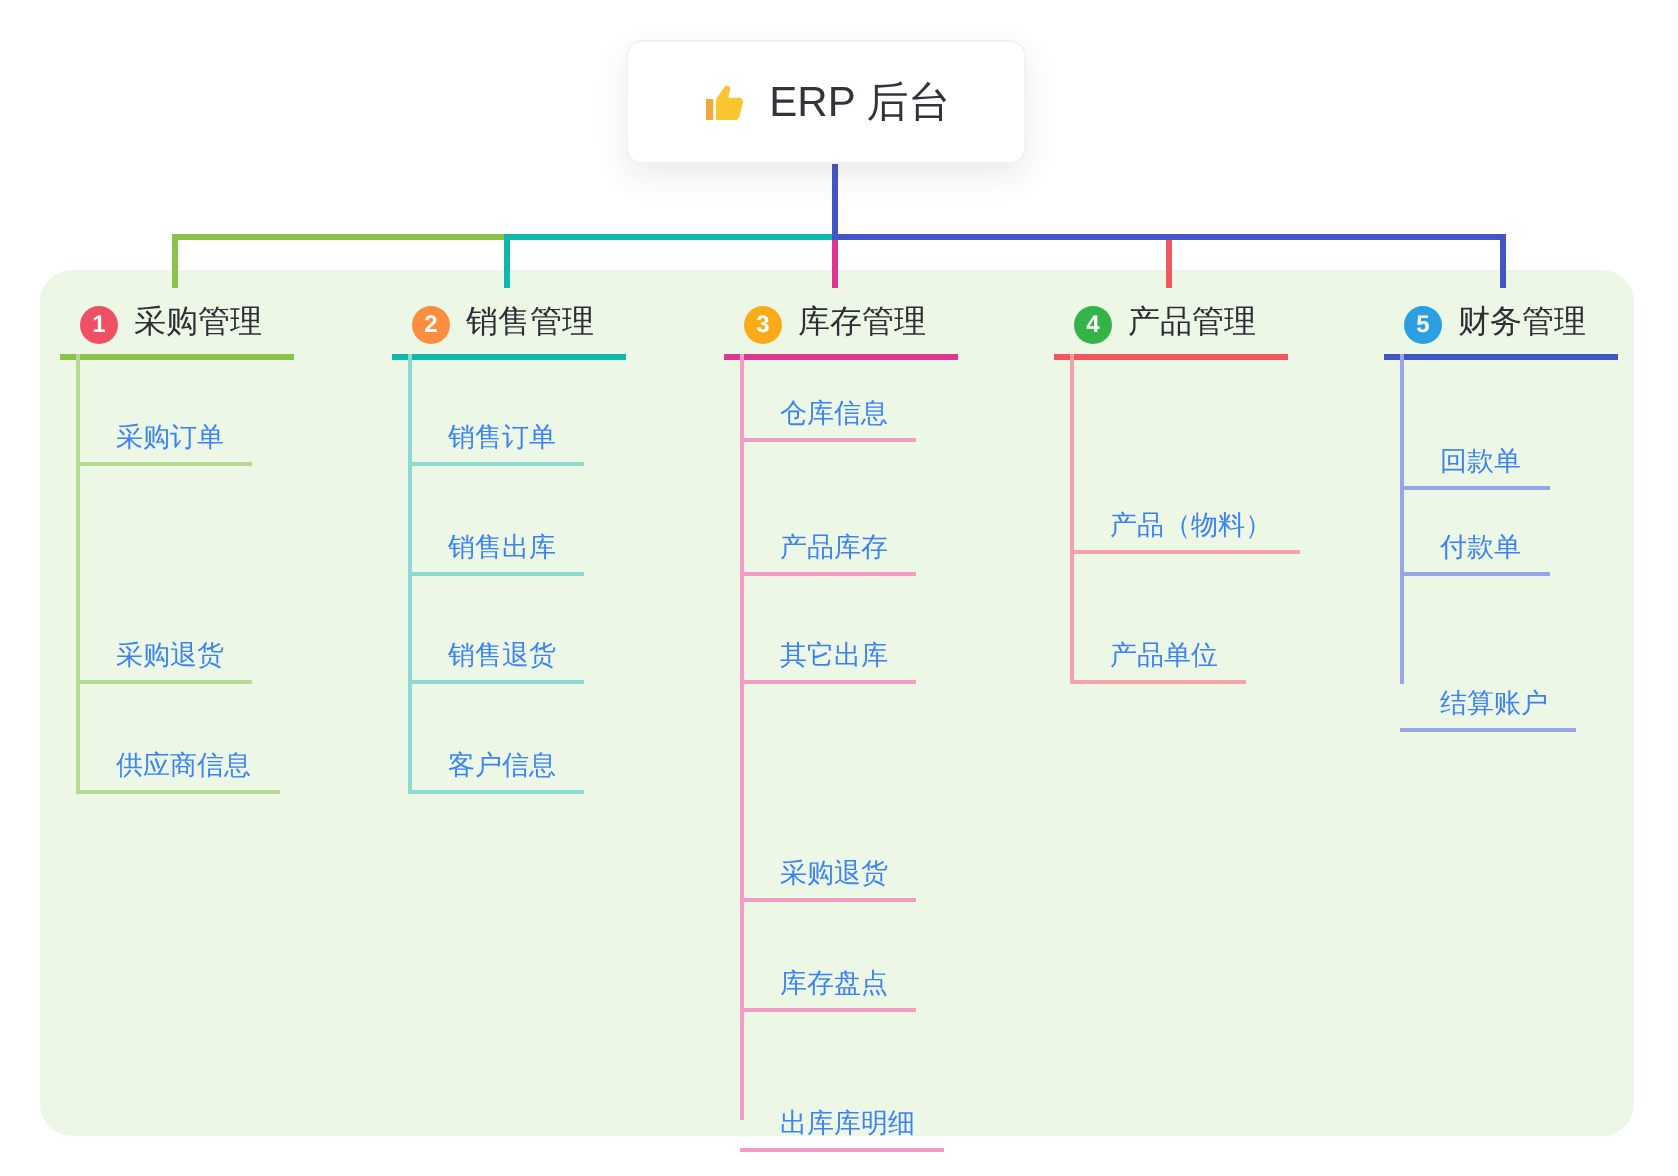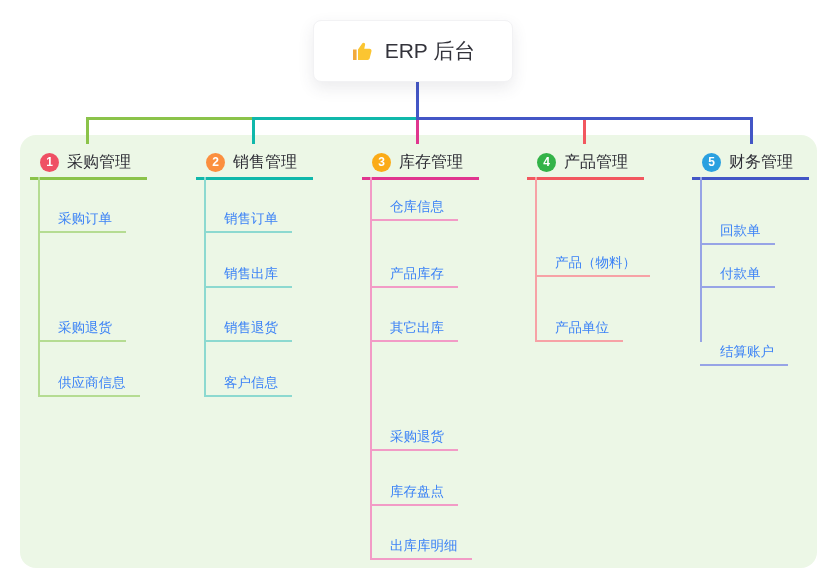--- a/index.html
+++ b/index.html
@@ -141,21 +141,21 @@
       <span class="badge" style="background: rgb(251, 143, 63);">2</span>
       <span class="branch-label">销售管理</span>
     </div>
   <div class="child-node" style="top: 57px;">销售订单</div><div class="child-node" style="top: 111.5px;">销售出库</div><div class="child-node" style="top: 166px;">销售退货</div><div class="child-node" style="top: 220.5px;">客户信息</div></div>
       <div class="branch" style="left: 362px; --main: #e0368f; --light: #f29bc6;">
     <div class="trunk" style="height: 383px;"></div>
     <div class="branch-header">
       <span class="badge" style="background: rgb(251, 171, 23);">3</span>
       <span class="branch-label">库存管理</span>
     </div>
-  <div class="child-node" style="top: 45px; font-family: Liberation Serif, serif;">仓库信息</div><div class="child-node" style="top: 111.5px;">产品库存</div><div class="child-node" style="top: 166px;">其它出库</div><div class="child-node" style="top: 275px;">采购退货</div><div class="child-node" style="top: 329.5px;">库存盘点</div><div class="child-node" style="top: 384px; text-align: right;">出库库明细</div></div>
+  <div class="child-node" style="top: 45px; font-family: Liberation Serif, serif;">仓库信息</div><div class="child-node" style="top: 111.5px;">产品库存</div><div class="child-node" style="top: 166px;">其它出库</div><div class="child-node" style="top: 275px;">采购退货</div><div class="child-node" style="top: 329.5px;">库存盘点</div><div class="child-node" style="top: 400px; text-align: right;">出库库明细</div></div>
       <div class="branch" style="left: 527px; --main: #f2575f; --light: #f7a2a6;">
     <div class="trunk" style="height: 165px;"></div>
     <div class="branch-header">
       <span class="badge" style="background: rgb(51, 179, 72);">4</span>
       <span class="branch-label">产品管理</span>
     </div>
   <div class="child-node" style="top: 57px; margin-top: 44px;">产品（物料）</div><div class="child-node" style="top: 166px;">产品单位</div></div>
       <div class="branch" style="left: 692px; --main: #4356c6; --light: #97a4e6;">
     <div class="trunk" style="height: 165px;"></div>
     <div class="branch-header">

